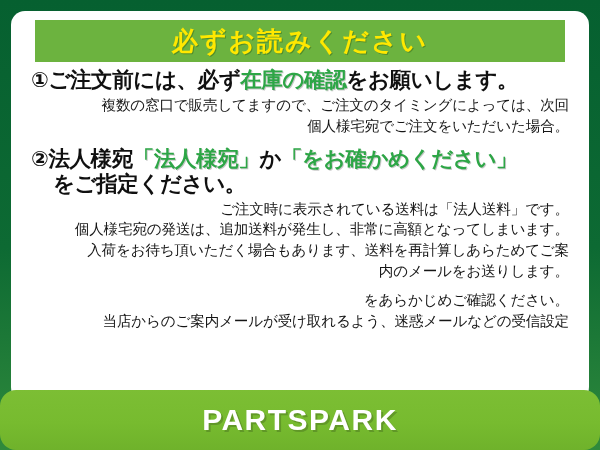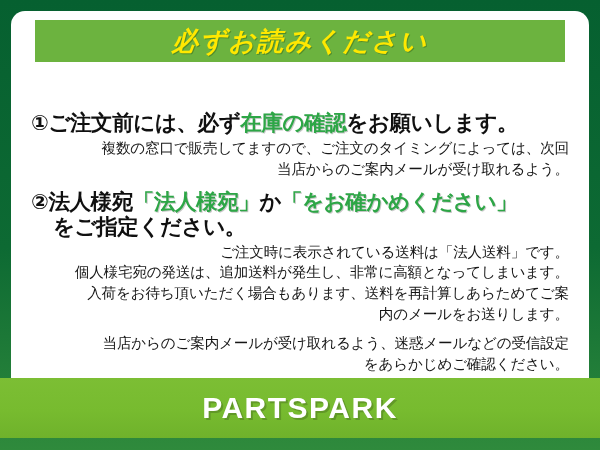--- a/index.html
+++ b/index.html
@@ -47,27 +47,25 @@
     align-items: center;
     justify-content: center;
   }
   .header-title {
     color: #ffe800;
     font-size: 26px;
     font-weight: bold;
     letter-spacing: 2px;
     text-shadow: 1px 1px 0 rgba(60,110,30,0.55);
     white-space: nowrap;
-    font-style: italic;
   }
 
   
   .items {
     padding: 6px 8px 0 8px;
-    margin-top: 43px;
   }
   .item {
     margin-bottom: 6px;
   }
   .item-heading {
     font-size: 21.5px;
     font-weight: bold;
     color: #101010;
     line-height: 1.16;
     letter-spacing: -0.4px;
@@ -103,27 +101,28 @@
 
   
   .item-1 { margin-bottom: 10px; }
   .item-2 { margin-bottom: 8px; }
   .item-3 { margin-bottom: 0; }
 
   
   .footer {
     position: absolute;
     left: 0;
-    bottom: 12px;
+    bottom: 0;
     width: 600px;
     height: 60px;
     display: flex;
     align-items: center;
     justify-content: center;
     background: linear-gradient(180deg, #7cbe34 0%, #77bb2f 55%, #6fb22b 100%);
+    border-radius: 16px;
   }
   .brand {
     color: #ffffff;
     font-size: 30px;
     font-weight: bold;
     letter-spacing: 1.5px;
     text-shadow: 2px 2px 0 rgba(70,110,30,0.45);
   }
 </style>
 </head>
@@ -138,41 +137,41 @@
     </div>
 
     <div class="items">
 
       <div class="item item-1">
         <div class="item-heading">
           <span class="circle-num">①</span><span>ご注文前には、必ず</span><span class="hl">在庫の確認</span><span>をお願いします。</span>
         </div>
         <div class="item-body">
           <span class="ln">複数の窓口で販売してますので、ご注文のタイミングによっては、次回</span>
-          <span class="ln">当店からのご案内メールが受け取れるよう。</span>
+          <span class="ln">個人様宅宛でご注文をいただいた場合。</span>
         </div>
       </div>
 
       <div class="item item-2">
         <div class="item-heading">
           <span class="circle-num">②</span><span>法人様宛</span><span class="hl">「法人様宛」</span><span>か</span><span class="hl">「をお確かめください」</span>
           <span class="cont">をご指定ください。</span>
         </div>
         <div class="item-body">
           <span class="ln">ご注文時に表示されている送料は「法人送料」です。</span>
           <span class="ln">個人様宅宛の発送は、追加送料が発生し、非常に高額となってしまいます。</span>
           <span class="ln">入荷をお待ち頂いただく場合もあります、送料を再計算しあらためてご案</span>
           <span class="ln">内のメールをお送りします。</span>
         </div>
       </div>
 
       <div class="item item-3">
         <div class="item-body">
+          <span class="ln">をあらかじめご確認ください。</span>
           <span class="ln">当店からのご案内メールが受け取れるよう、迷惑メールなどの受信設定</span>
-          <span class="ln">をあらかじめご確認ください。</span>
         </div>
       </div>
 
     </div>
   </div>
 
   <div class="footer">
     <span class="brand">PARTSPARK</span>
   </div>
 

